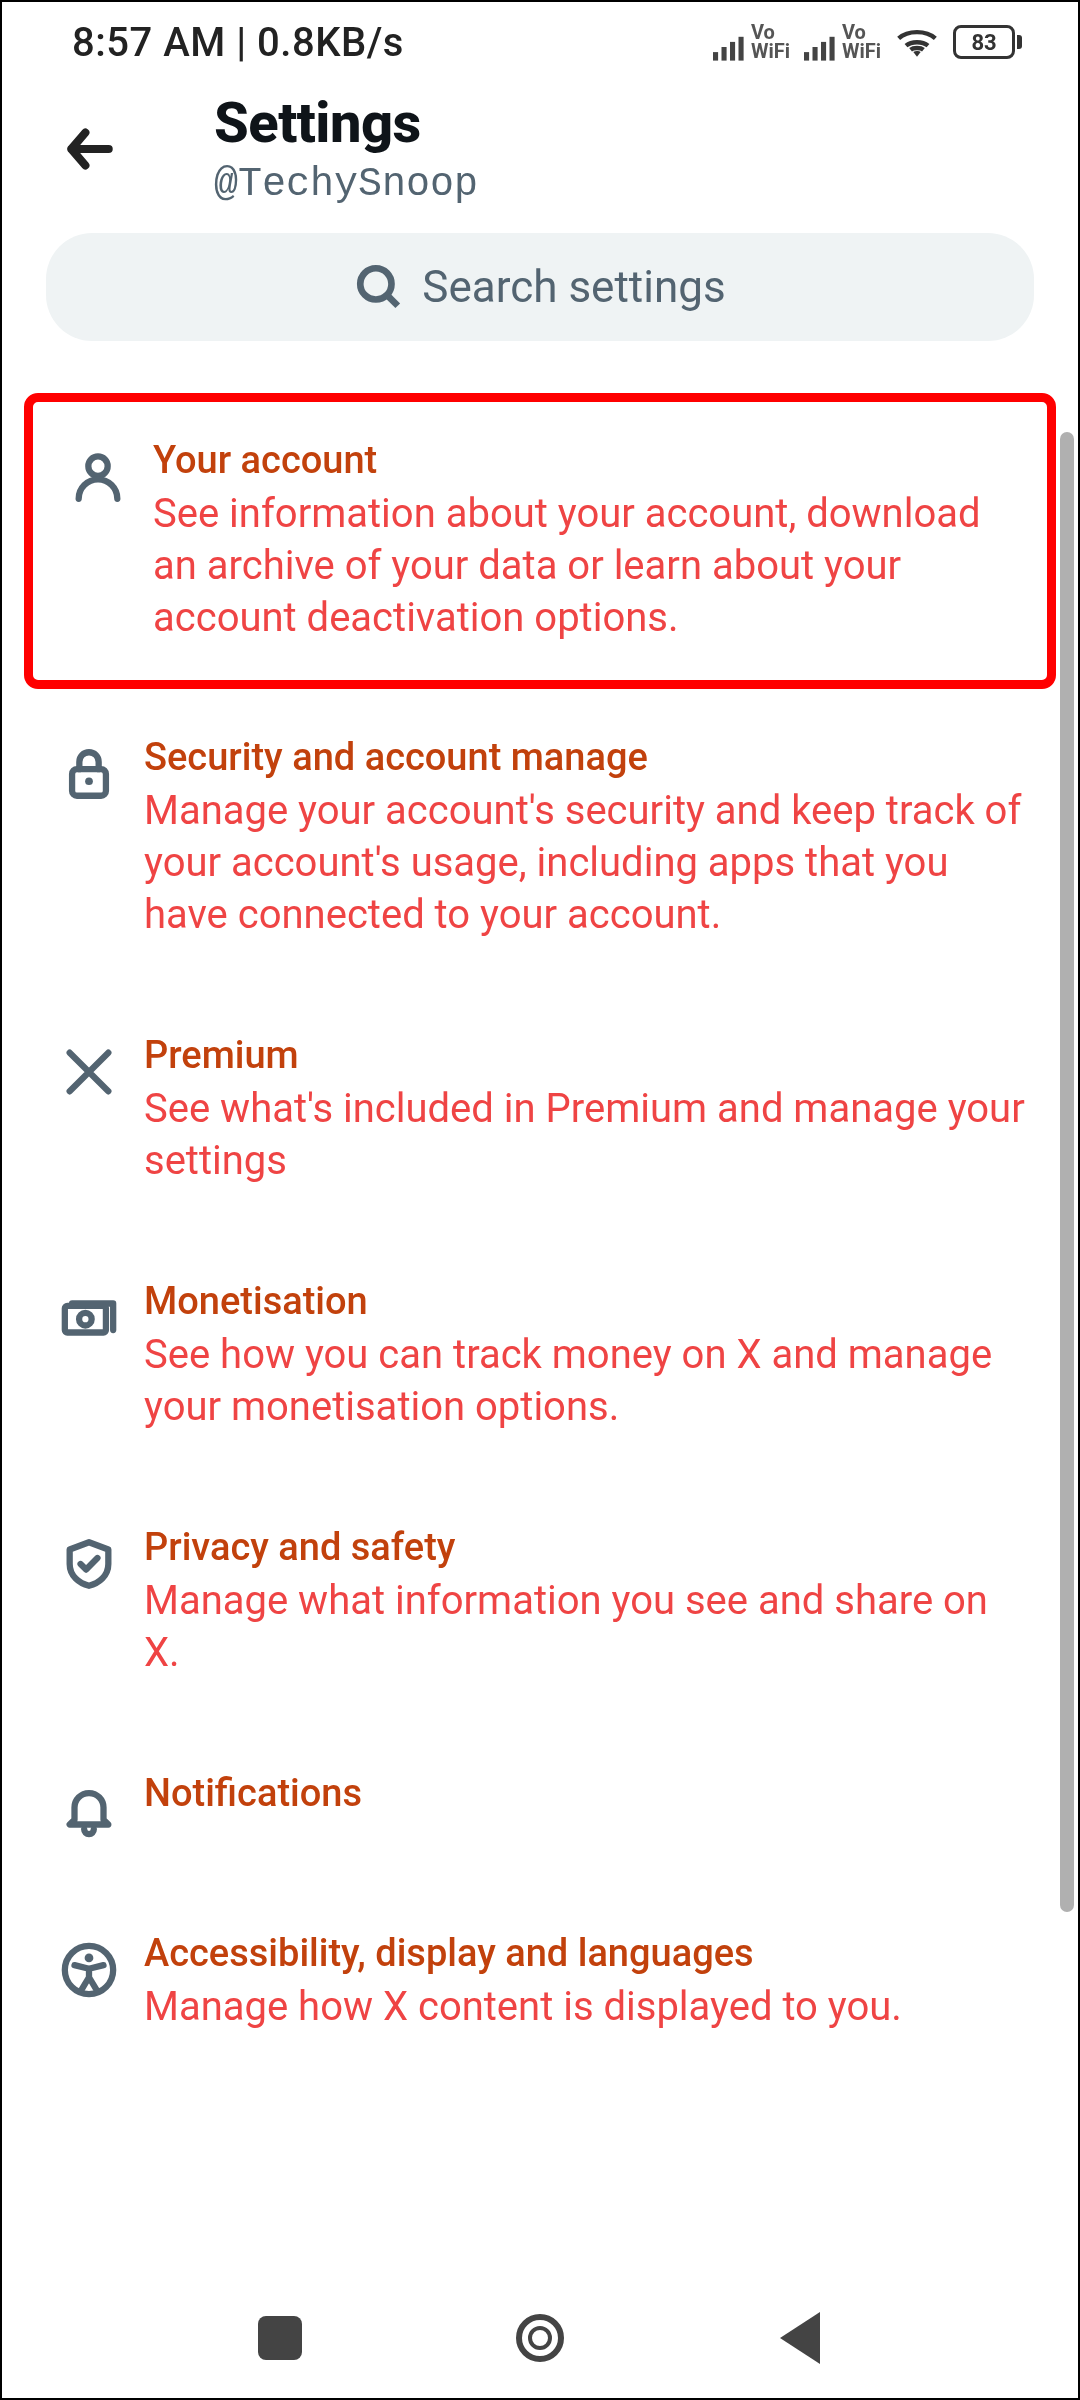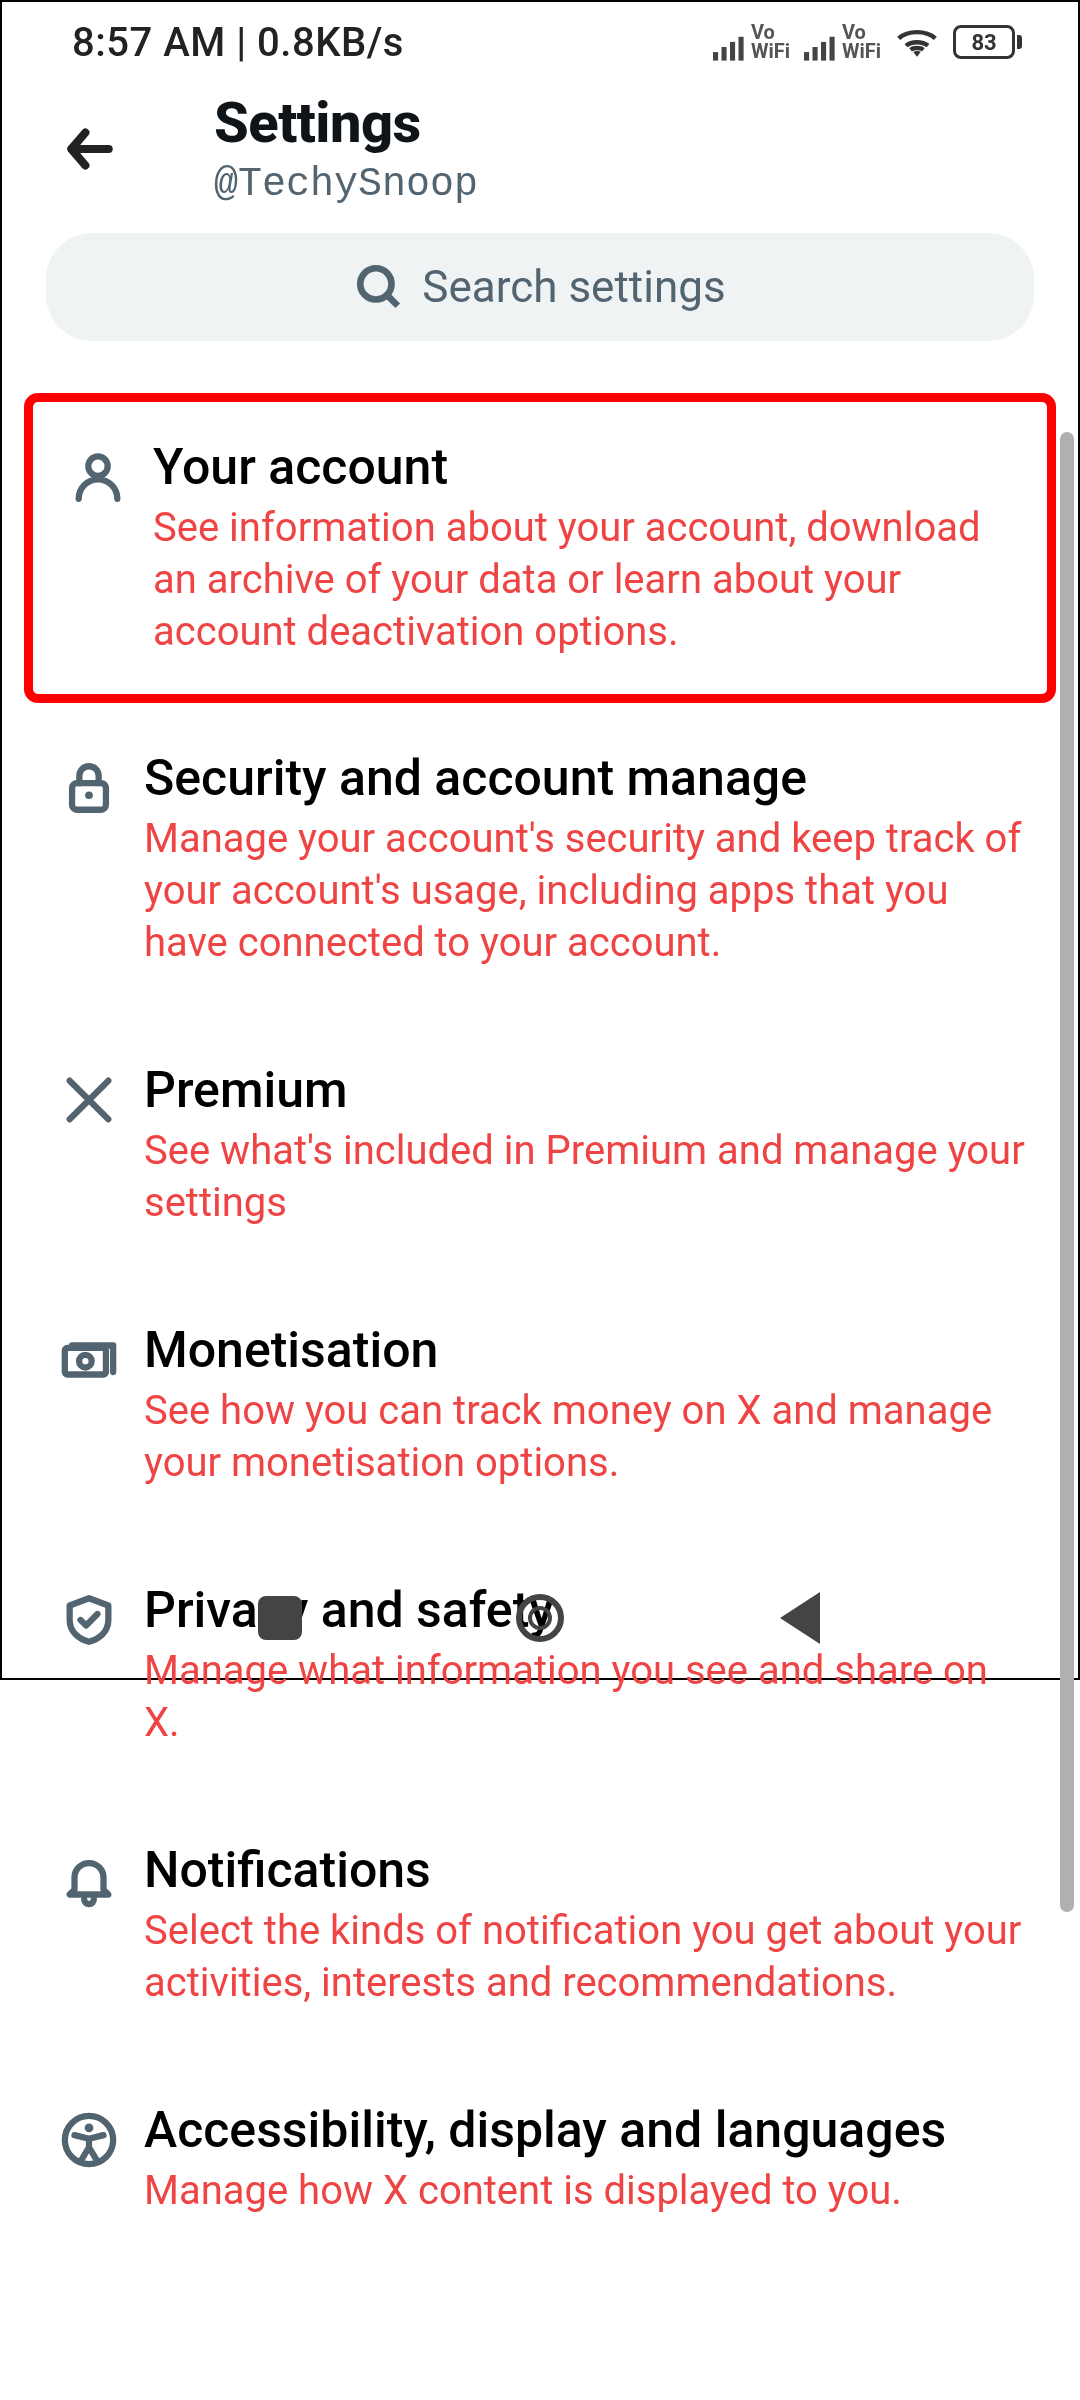--- a/index.html
+++ b/index.html
@@ -7,21 +7,21 @@
     width: 1080px;
     height: 2400px;
     font-family: -apple-system, BlinkMacSystemFont, "Segoe UI", Roboto, Helvetica, Arial, sans-serif;
     background: #ffffff;
     color: #0f1419;
     overflow: hidden;
     position: relative;
   }
   .frame {
     width: 1080px;
-    height: 1680px;
+    height: 2400px;
     border: 2px solid #000;
     position: relative;
     background: #fff;
   }
   
   .status-bar {
     height: 80px;
     display: flex;
     justify-content: space-between;
     align-items: center;
@@ -137,23 +137,23 @@
     display: flex;
     align-items: flex-start;
     justify-content: center;
     margin-top: 10px;
   }
   .item-icon svg { width: 58px; height: 58px; stroke:#536471; stroke-width:2.6; fill:none; stroke-linecap:round; stroke-linejoin:round; }
   .item-texts {
     flex: 1;
   }
   .item-title {
-    font-size: 50px;
+    font-size: 38px;
     font-weight: 500;
-    color: #000000;
+    color: #c2410c;
     margin-bottom: 6px;
   }
   .item-desc {
     font-size: 40px;
     color: #ef4444;
     line-height: 1.3;
   }
   .highlighted {
     border: 9px solid #ff0000;
     border-radius: 14px;
@@ -348,21 +348,20 @@
 
   <div class="setting-item">
     <div class="item-icon">
       <svg viewBox="0 0 24 24">
             <path d="M18 16 V11 a6 6 0 0 0 -12 0 V16 l-2 2 h16 Z"></path>
             <path d="M10 20 a2 2 0 0 0 4 0"></path>
           </svg>
     </div>
     <div class="item-texts">
       <div class="item-title">Notifications</div>
-      <div class="item-desc">Select the kinds of notification you get about your activities, interests and recommendations.</div>
     </div>
   </div>
 
   <div class="setting-item">
     <div class="item-icon">
       <svg viewBox="0 0 24 24">
             <circle cx="12" cy="12" r="10"></circle>
             <circle cx="12" cy="7" r="1.8" fill="#536471" stroke="none"></circle>
             <path d="M6 10 l6 1.5 l6 -1.5 M12 11.5 V15 M12 15 l-3 5 M12 15 l3 5"></path>
           </svg>

